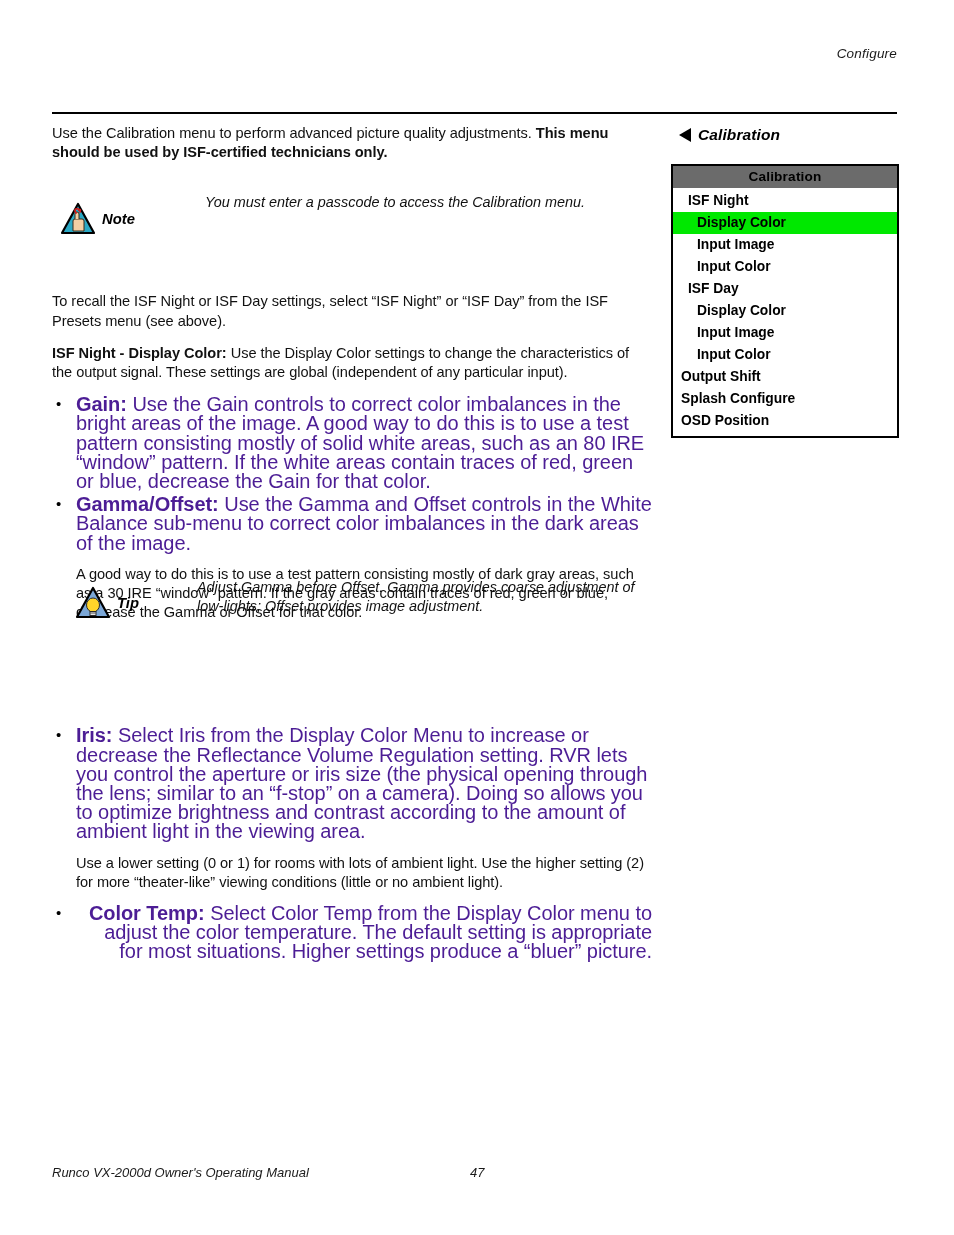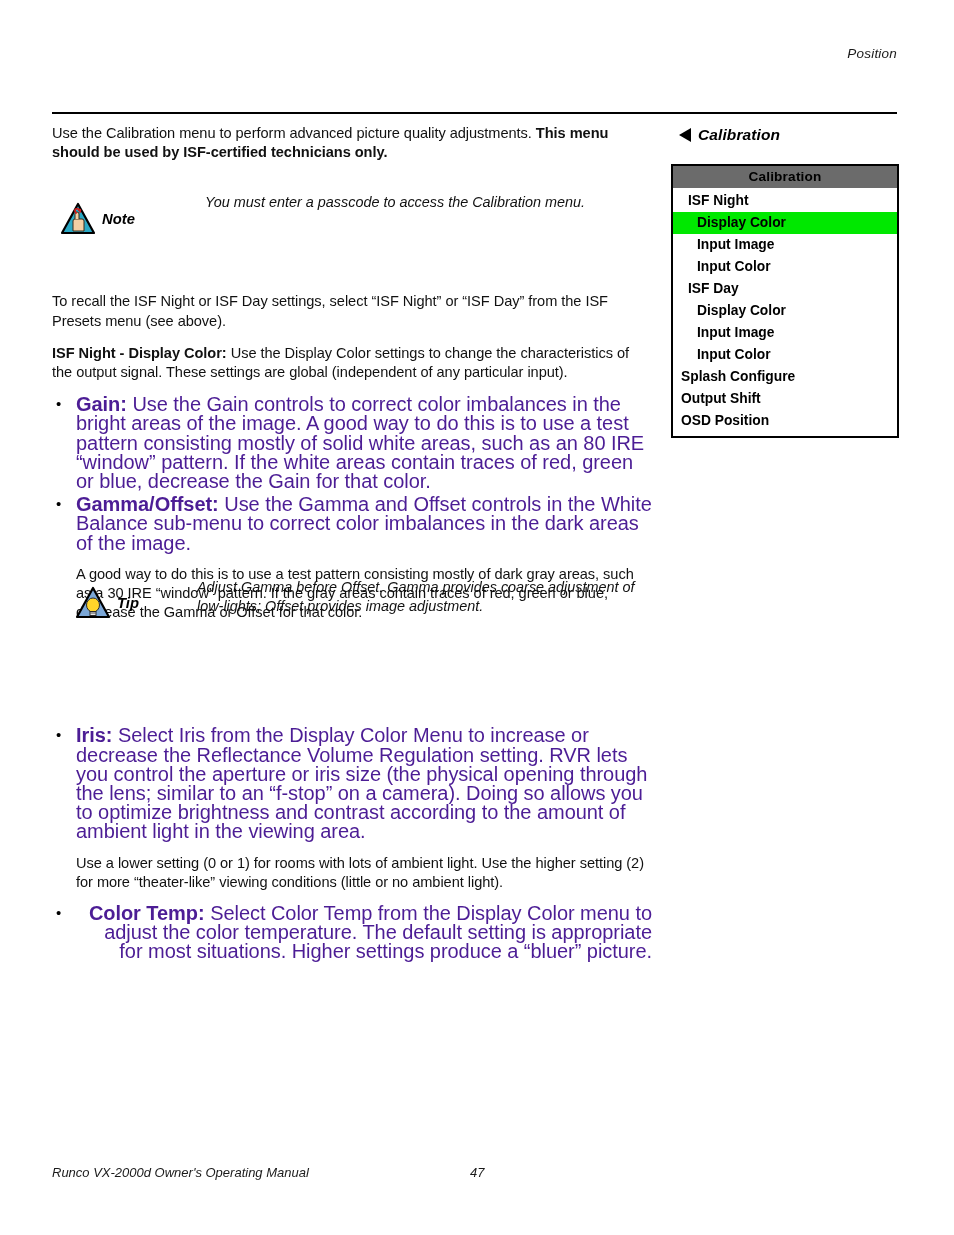--- a/index.html
+++ b/index.html
@@ -243,21 +243,21 @@
     position: absolute;
     left: 418px;
     top: 0;
   }
 </style>
 </head>
 <body>
 
 <div class="page">
 
-  <div class="running-header">Position</div>
+  <div class="running-header">Configure</div>
   <div class="header-rule"></div>
 
   <div class="body-col">
 
     <p class="para intro"><span>Use the Calibration menu to perform advanced picture quality adjustments. </span><b>This menu should be used by ISF-certified technicians only.</b></p>
 
     <div style="height:130px;"></div>
 
     <p class="para">To recall the ISF Night or ISF Day settings, select “ISF Night” or “ISF Day” from the ISF Presets menu (see above).</p>
 
@@ -324,22 +324,22 @@
     <div class="osd-title" style="background: rgb(107, 107, 107);">Calibration</div>
     <ul class="osd-list" id="osd-list">
         <li class="osd-item lvl-1">ISF Night</li>
         <li class="osd-item lvl-2 selected" style="background: rgb(0, 232, 0);">Display Color</li>
         <li class="osd-item lvl-2">Input Image</li>
         <li class="osd-item lvl-2">Input Color</li>
         <li class="osd-item lvl-1">ISF Day</li>
         <li class="osd-item lvl-2">Display Color</li>
         <li class="osd-item lvl-2">Input Image</li>
         <li class="osd-item lvl-2">Input Color</li>
+        <li class="osd-item lvl-0">Output Shift</li>
         <li class="osd-item lvl-0">Splash Configure</li>
-        <li class="osd-item lvl-0">Output Shift</li>
         <li class="osd-item lvl-0">OSD Position</li>
       </ul>
   </div>
 
   <div class="footer">
     <span class="footer-title">Runco VX-2000d Owner's Operating Manual</span>
     <span class="footer-page">47</span>
   </div>
 
 </div>

